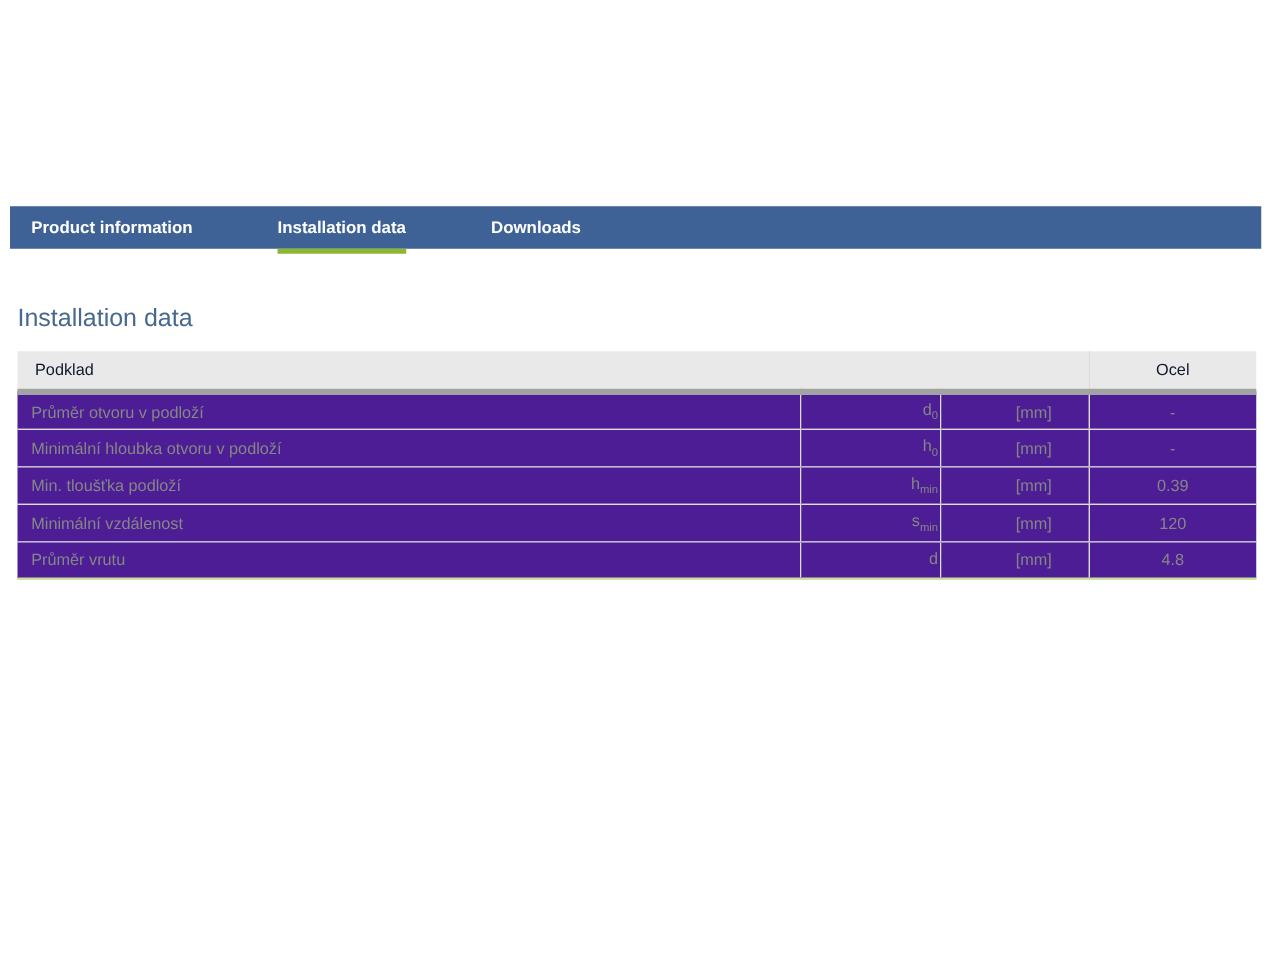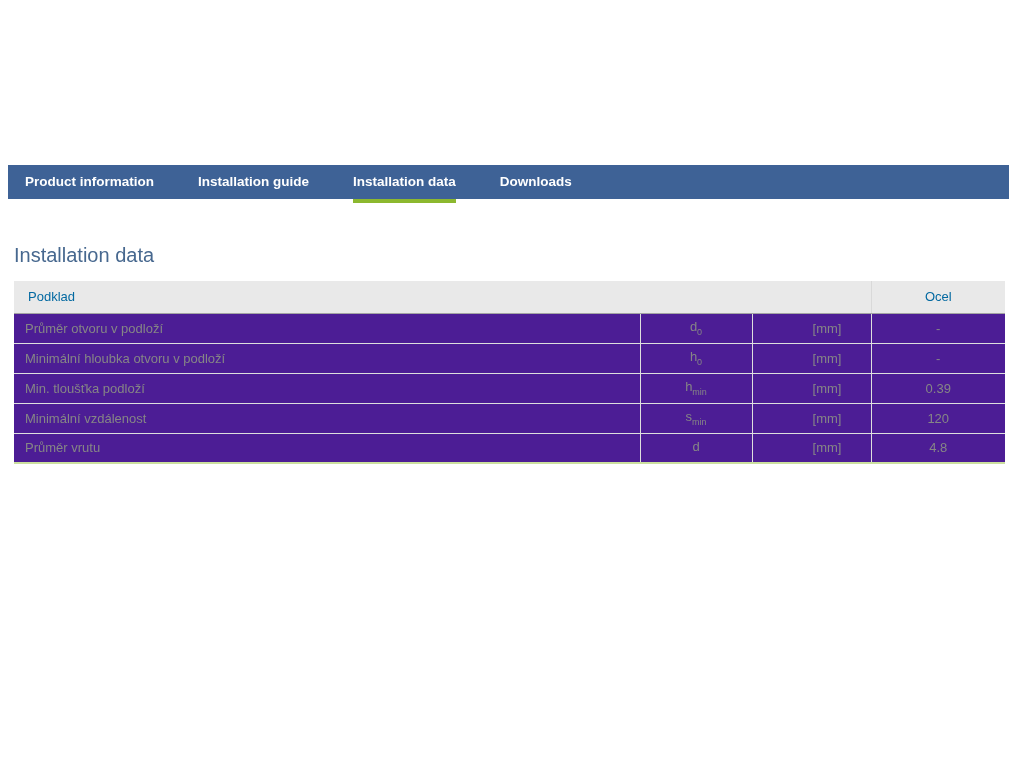--- a/index.html
+++ b/index.html
@@ -13,21 +13,21 @@
 
   
   .tabbar {
     position: absolute;
     left: 8px; top: 165px;
     width: 1001px; height: 34px;
     background: #3e6296;
     display: flex;
     align-items: center;
     padding-left: 17px;
-    column-gap: 44px;
+    column-gap: 68px;
   }
   .tab {
     color: #ffffff;
     font-weight: bold;
     font-size: 13.5px;
     line-height: 34px;
     height: 34px;
     text-decoration: none;
     position: relative;
     white-space: nowrap;
@@ -58,52 +58,51 @@
     width: 991px;
     border-collapse: collapse;
     font-size: 13px;
     color: #868686;
   }
   .data-table thead th {
     background: #e9e9e9;
     height: 32px;
     font-weight: normal;
     font-size: 13px;
-    color: #0369a1;
-    border-bottom: 1px solid #a3a3a3;
+    color: #0f172a;
+    border-bottom: 5px solid #a3a3a3;
   }
   .data-table thead th.h-podklad {
     text-align: left;
     padding-left: 14px;
   }
   .data-table thead th.h-ocel {
     text-align: center;
     border-left: 1px solid #d9d9d9;
     width: 134px;
   }
   .data-table tbody td {
     height: 30px;
     border-bottom: 1px solid #dedede;
     background: #4c1d95;
   }
   .data-table tbody tr:last-child td {
     border-bottom: 2px solid #cbdf9e;
   }
   td.c-label { width: 626px; text-align: left; padding-left: 11px; }
-  td.c-sym   { width: 112px; text-align: center; border-left: 1px solid #dedede; margin-top: 20px; }
+  td.c-sym   { width: 112px; text-align: right; border-left: 1px solid #dedede; margin-top: 20px; }
   td.c-unit  { width: 119px; text-align: center; border-left: 1px solid #dedede; padding-left: 32px; }
   td.c-val   { width: 134px; text-align: center; border-left: 1px solid #dedede; }
   td.c-sym sub { font-size: 9px; }
 </style>
 </head>
 <body>
 
 <nav class="tabbar">
   <a class="tab">Product information</a>
-  <a class="tab">Installation guide</a>
   <a class="tab active">Installation data</a>
   <a class="tab">Downloads</a>
 </nav>
 
 <h1 class="page-title">Installation data</h1>
 
 <table class="data-table">
   <thead>
     <tr>
       <th class="h-podklad" colspan="3">Podklad</th>

